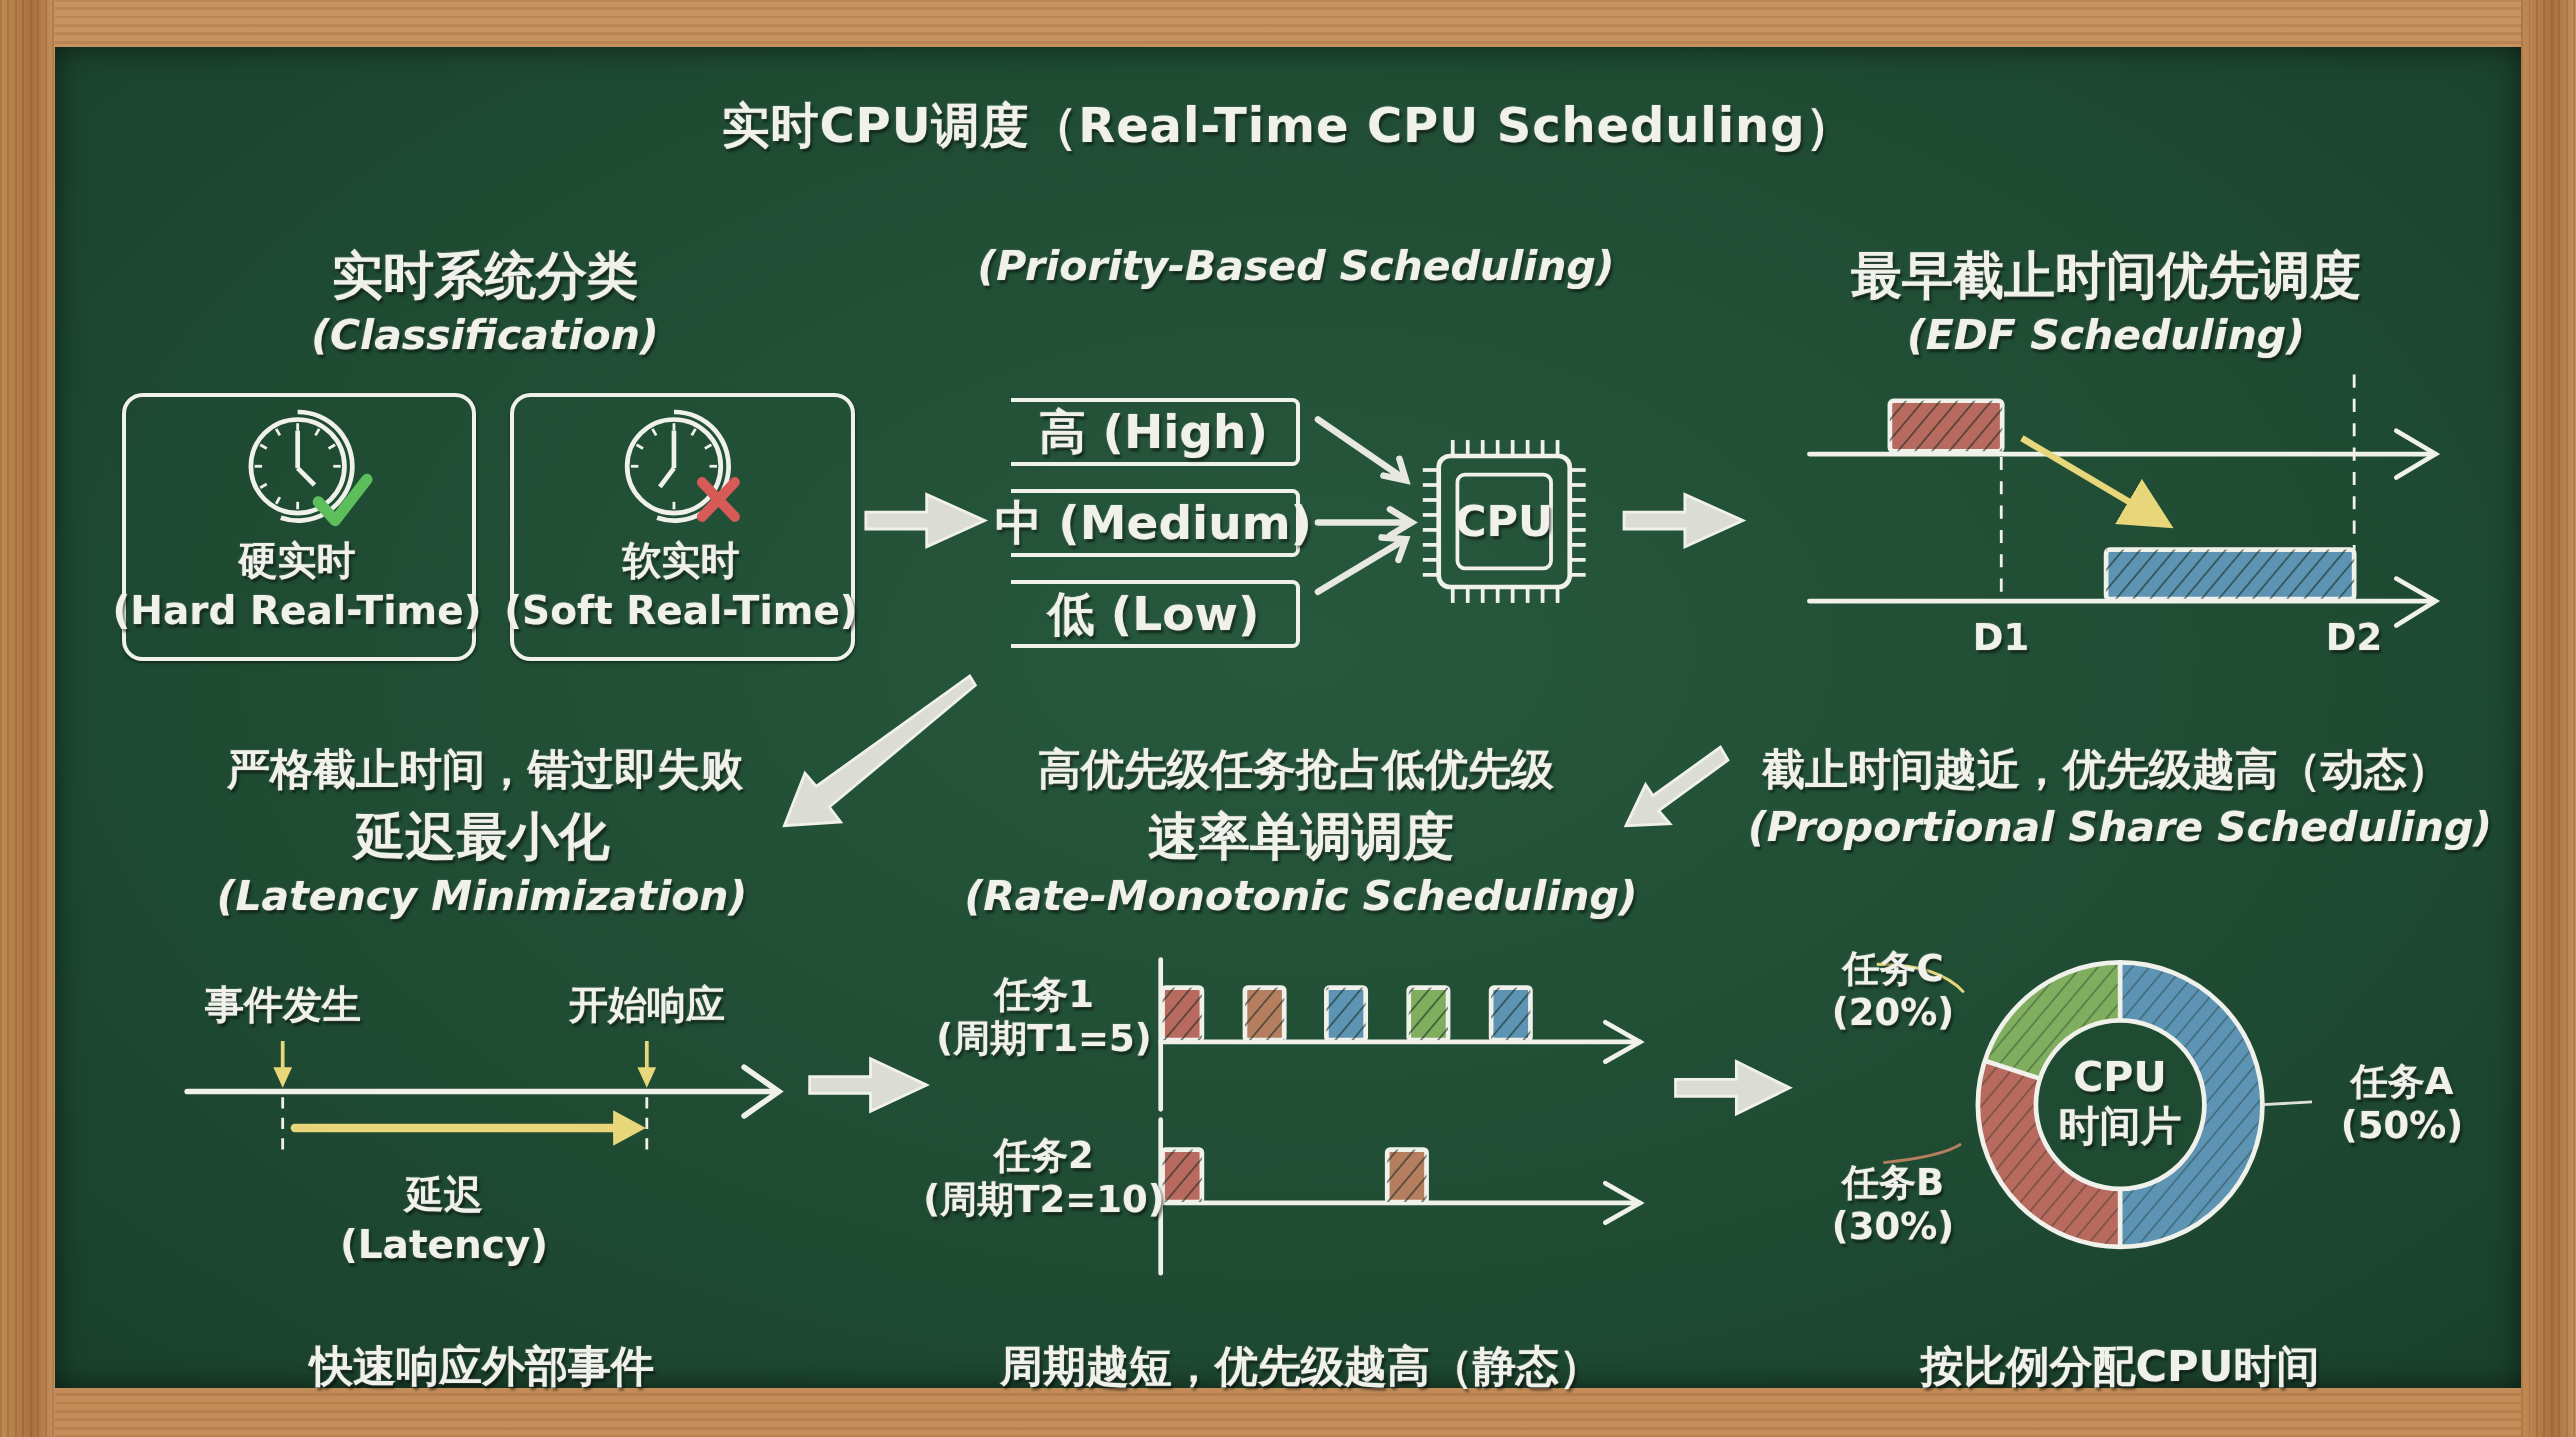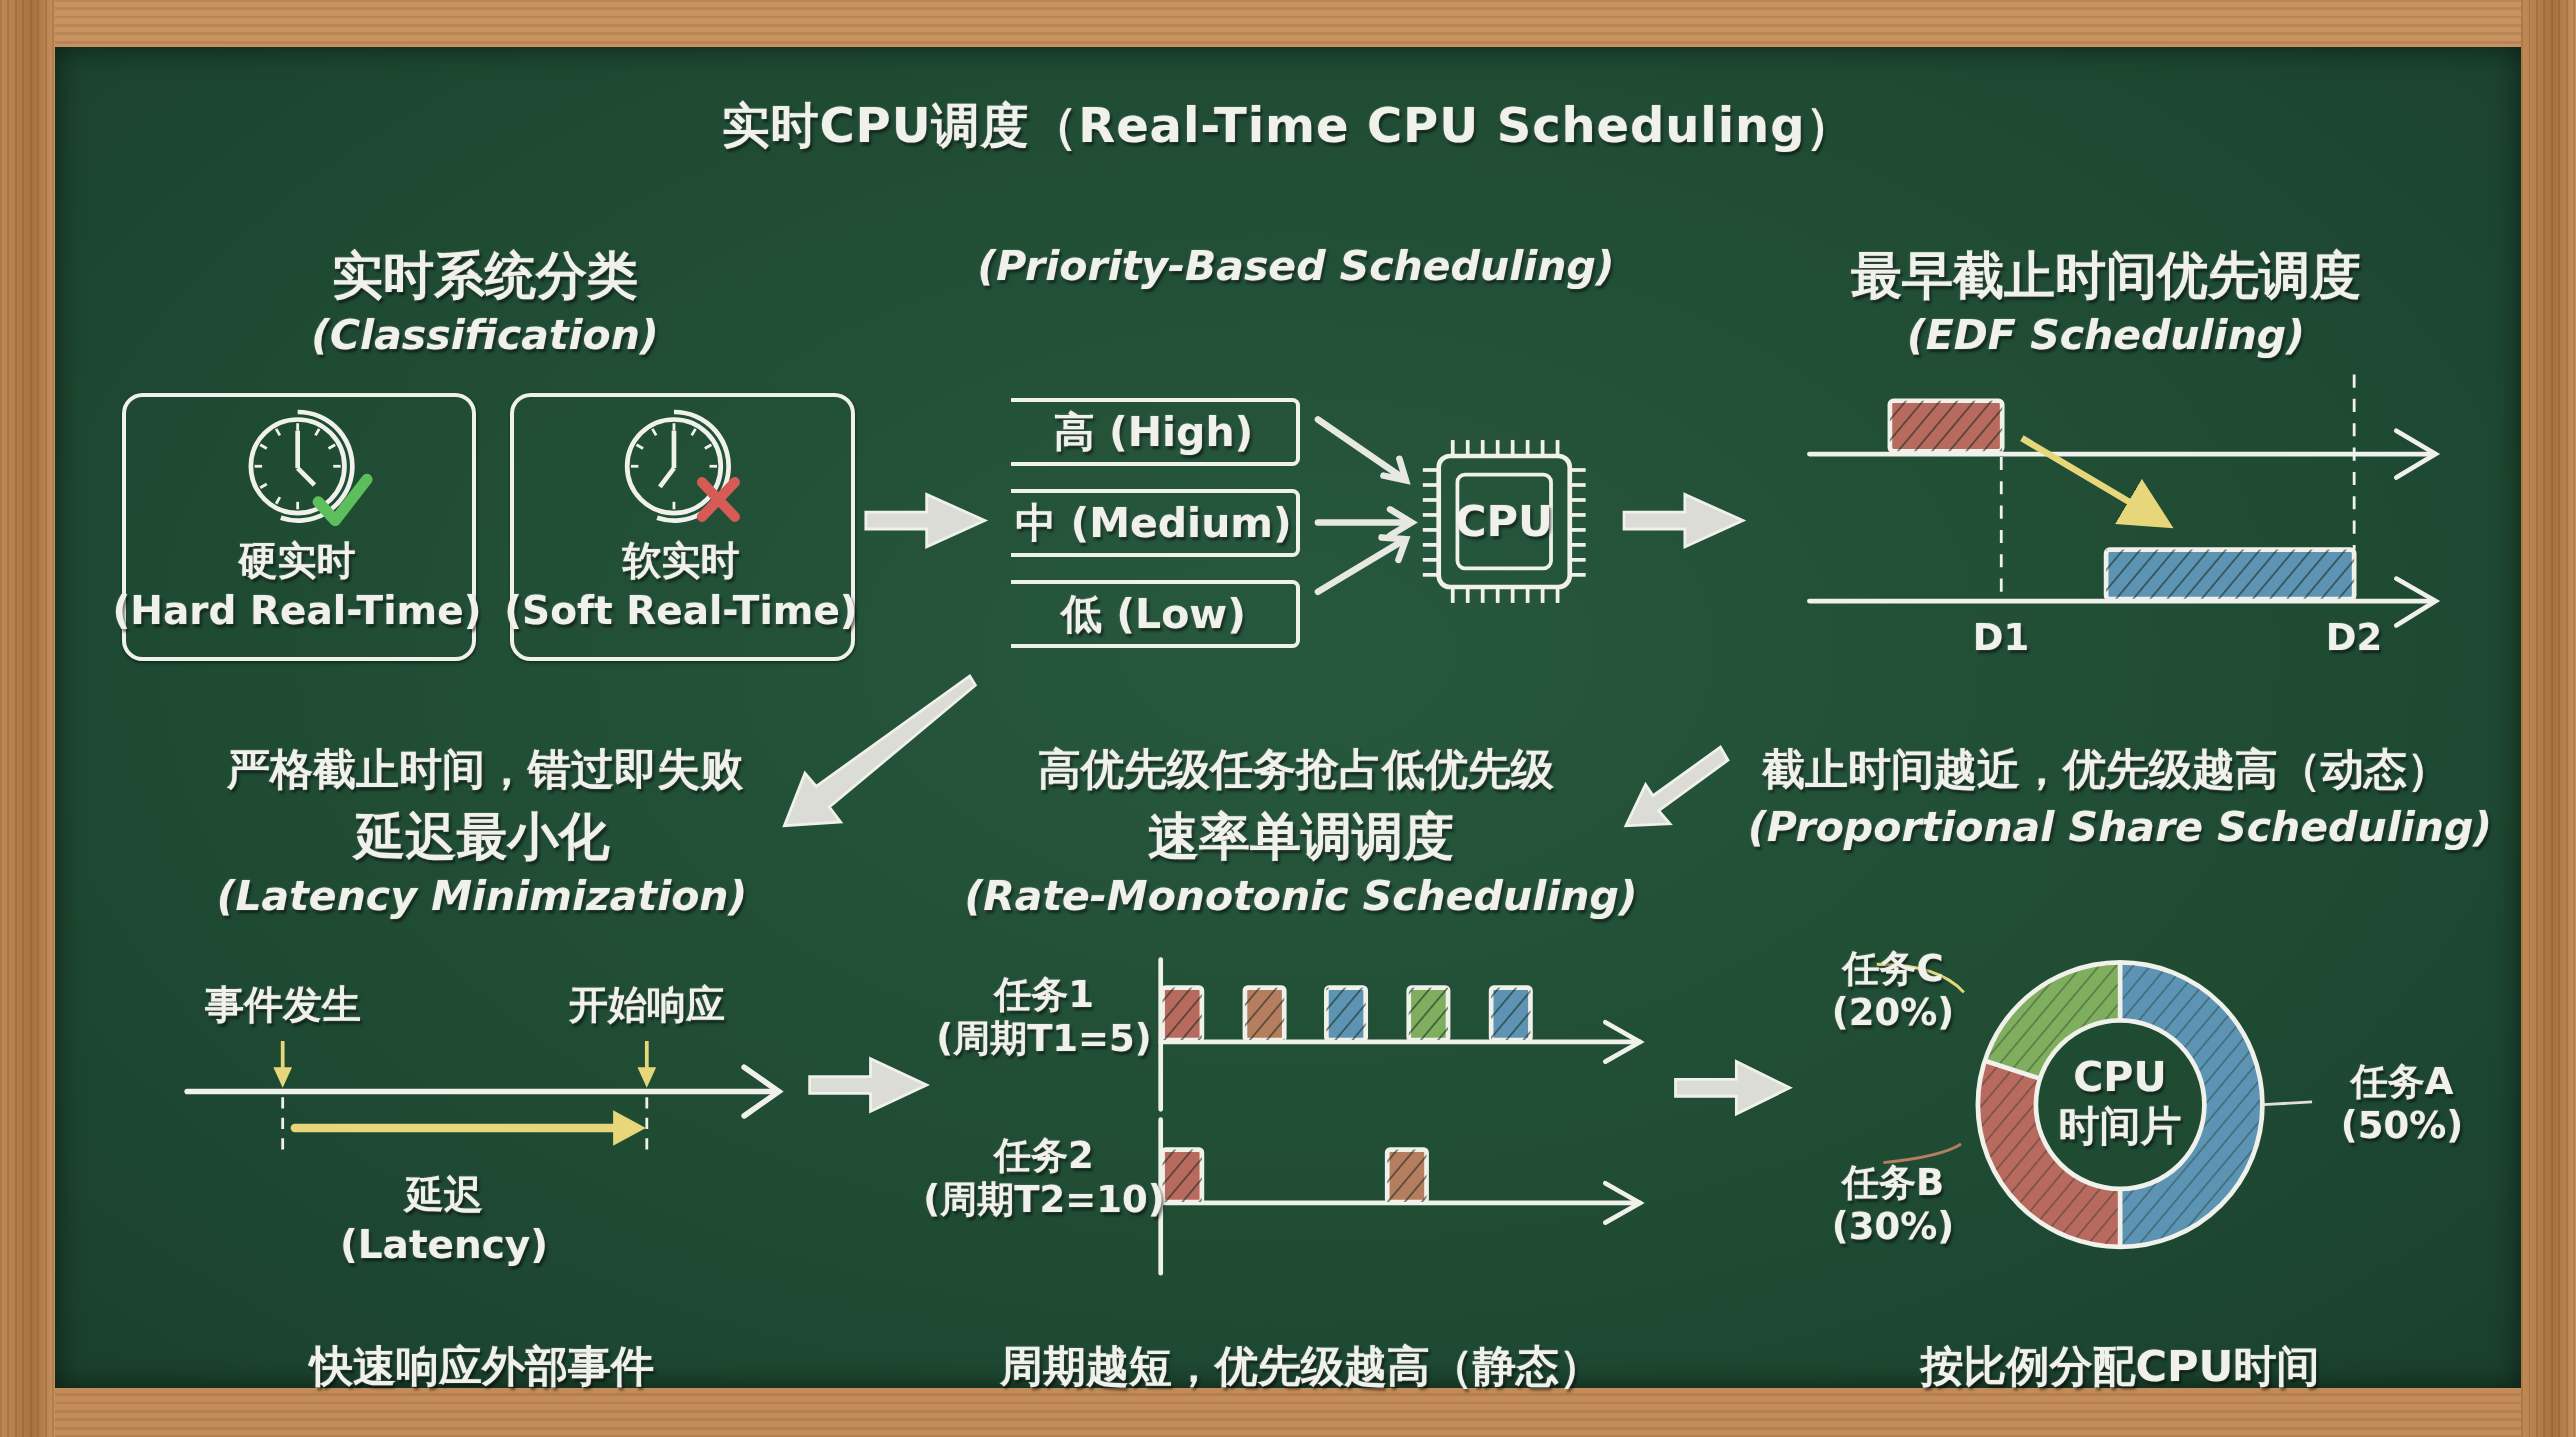--- a/index.html
+++ b/index.html
@@ -18,21 +18,21 @@
   .center { transform: translateX(-50%); text-align: center; }
   .title { font-size: 48px; top: 94px; left: 1288px; letter-spacing: 0.9px; }
   .sec-cn { font-size: 51px; }
   .sec-en { font-size: 41px; font-weight: bold; font-style: italic; }
   .caption { font-size: 43px; margin-top: 48px; }
   .lbl { font-size: 39px; }
   .lbl-sm { font-size: 37px; line-height: 1.2; text-align: center; }
   svg.diagram { position: absolute; left: 0; top: 0; width: 2576px; height: 1438px; pointer-events: none; }
   .box { position: absolute; border: 4.7px solid #f1f1ec; border-radius: 20.6px; box-shadow: 0.9px 1.9px 2.8px rgba(0,0,0,0.4); }
   .prio { position: absolute; border-top: 4.7px solid #f1f1ec; border-bottom: 4.7px solid #f1f1ec; border-right: 4.7px solid #f1f1ec; border-radius: 0 7.5px 7.5px 0; display: flex; align-items: center; justify-content: center; }
-  .prio span { font-size: 41px; }
+  .prio span { font-size: 47px; }
 </style>
 </head>
 <body>
 
 <div class="frame"></div>
 <div class="frame-left"></div>
 <div class="frame-right"></div>
 <div class="board"></div>
 
 <svg class="diagram" viewBox="0 0 2752 1536">

